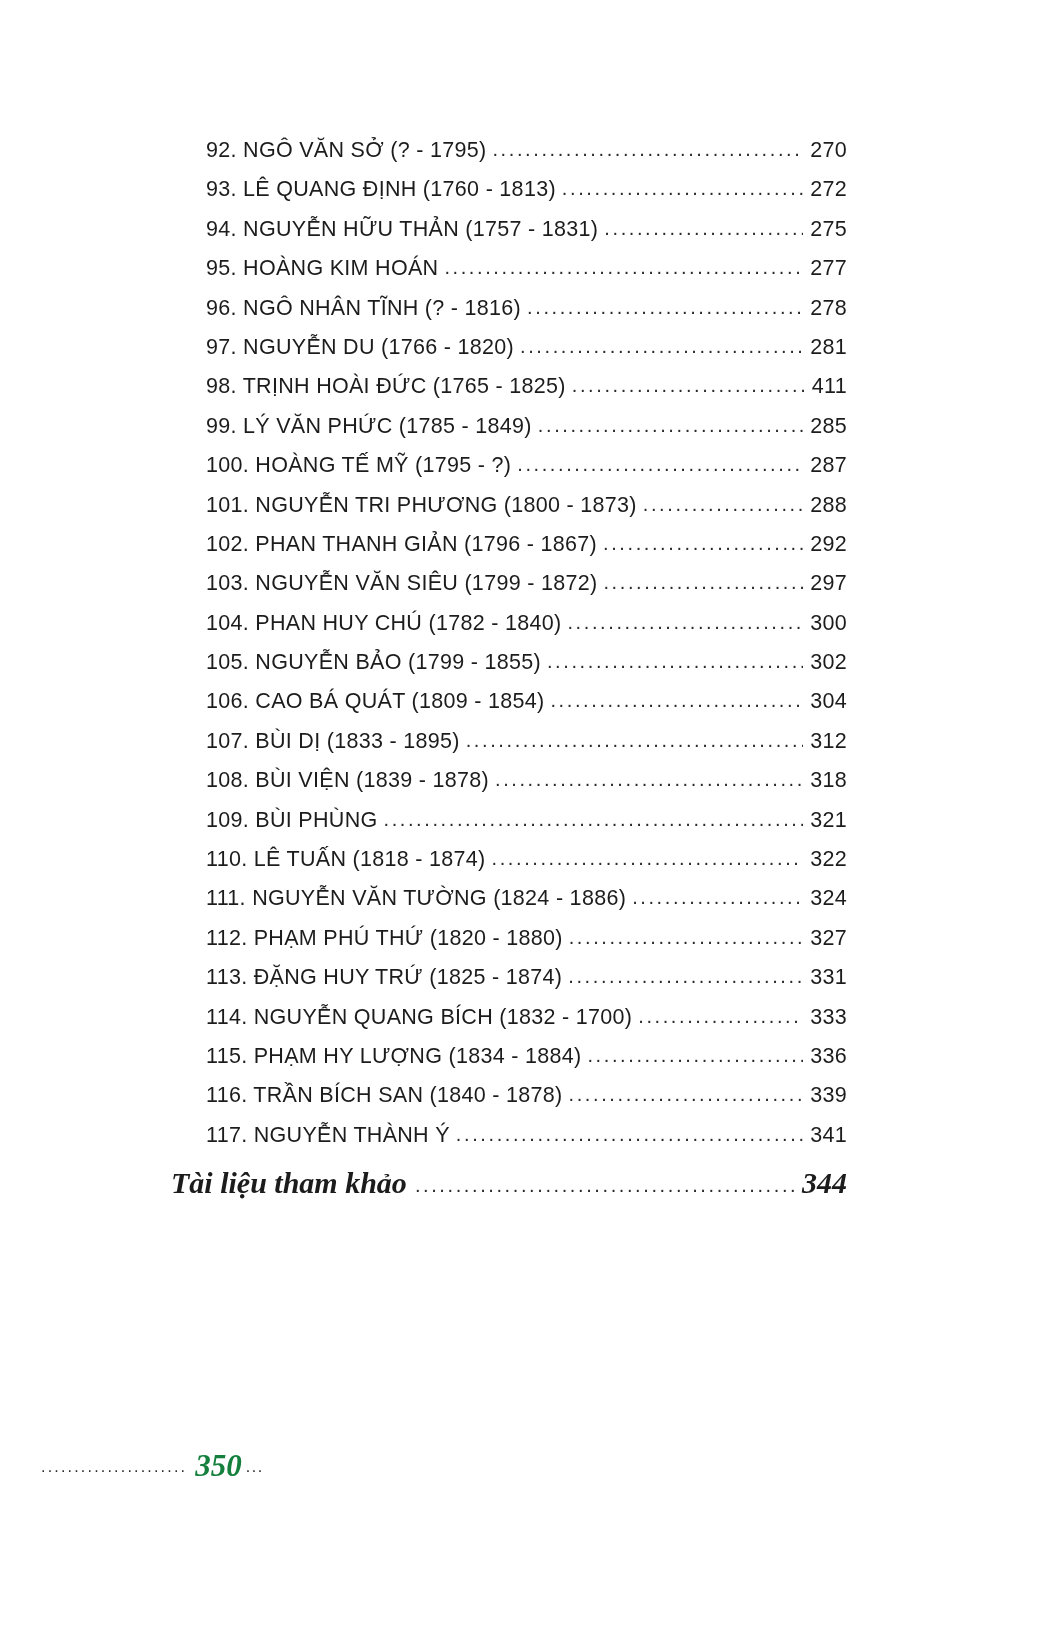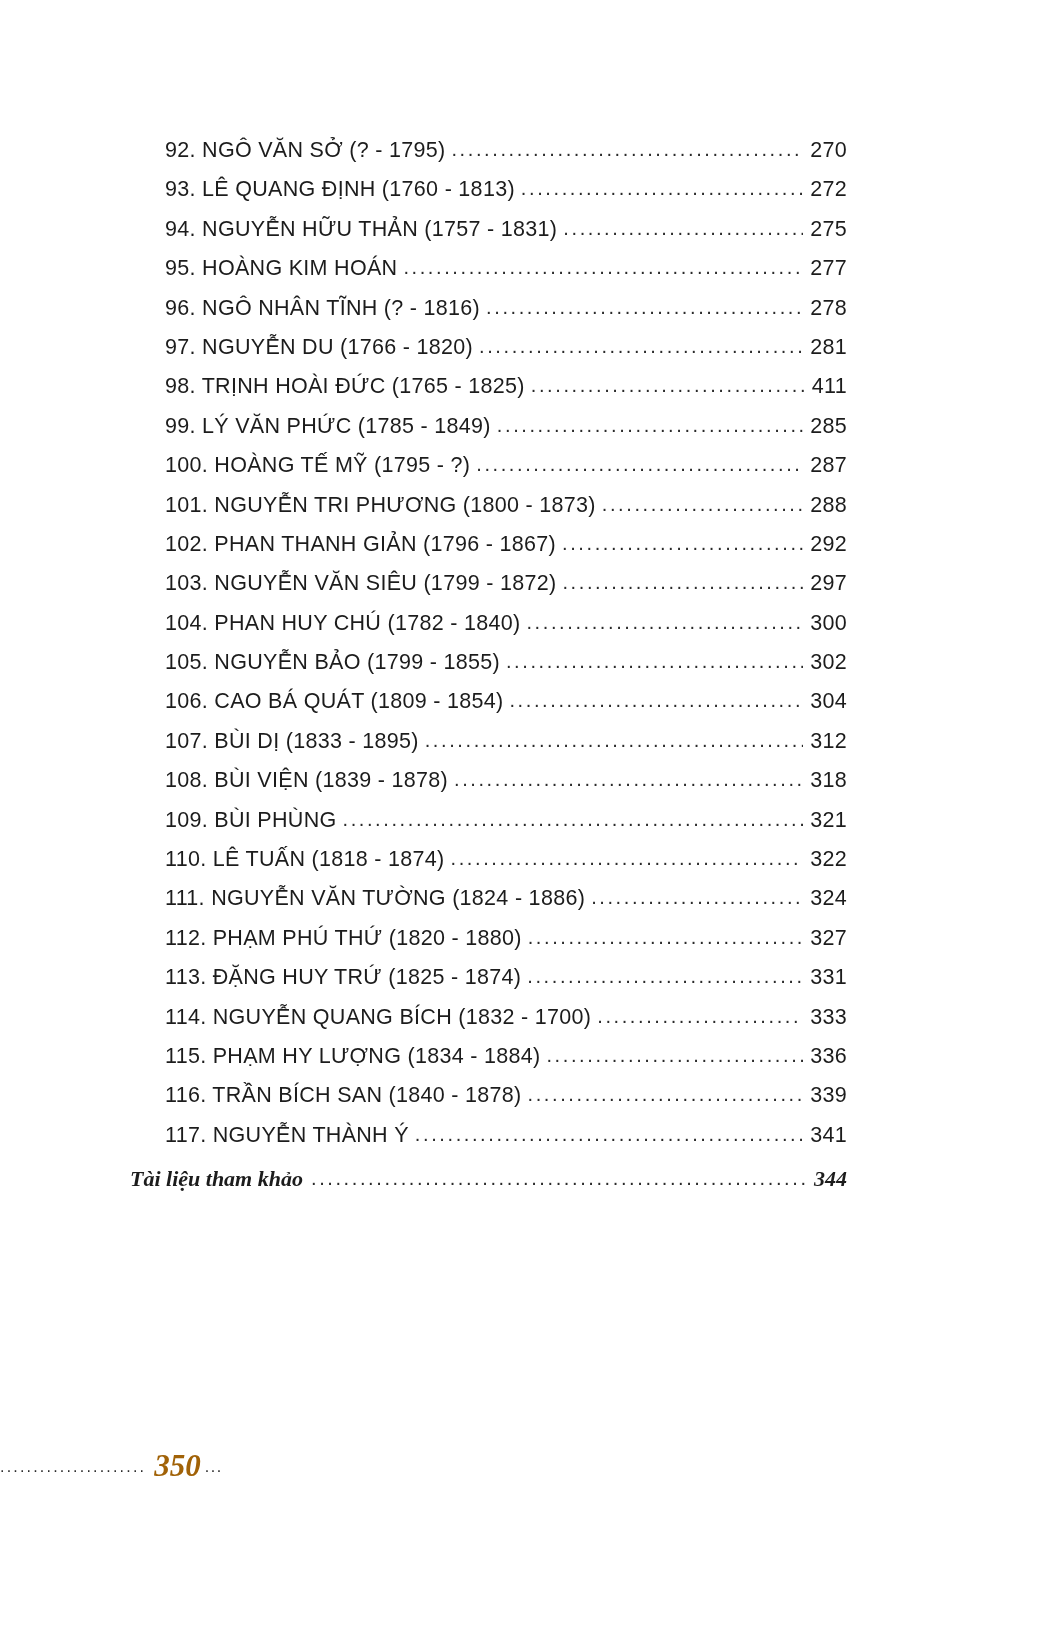--- a/index.html
+++ b/index.html
@@ -12,20 +12,21 @@
     height: 1646px;
     position: relative;
     overflow: hidden;
     font-family: "Liberation Sans", sans-serif;
     color: #1c1c1c;
   }
   .page {
     position: absolute;
     inset: 0;
     background: #ffffff;
+    margin-left: 41px;
   }
   .toc {
     position: absolute;
     left: 165px;
     right: 193px;
     top: 138px;
   }
   .toc-row {
     display: flex;
     align-items: baseline;
@@ -63,21 +64,21 @@
   .ref-row {
     position: absolute;
     left: 130px;
     right: 193px;
     top: 1166px;
     display: flex;
     align-items: baseline;
     font-family: "Liberation Serif", serif;
     font-style: italic;
     font-weight: bold;
-    font-size: 22px;
+    font-size: 30px;
     white-space: nowrap;
   }
   .ref-label { flex: 0 0 auto; padding-right: 8px; }
   .ref-page  { flex: 0 0 auto; padding-left: 8px; text-align: center; }
   .footer {
     position: absolute;
     left: 0;
     top: 1448px;
     display: flex;
     align-items: baseline;
@@ -89,21 +90,21 @@
     color: #2a2a2a;
     position: relative;
     top: -4px;
   }
   .footer-page {
     font-family: "Liberation Serif", serif;
     font-style: italic;
     font-weight: bold;
     font-size: 31px;
     padding: 0 4px 0 8px;
-    color: #a16207;
+    color: #15803d;
   }
   .footer-dots-right {
     font-size: 16px;
     letter-spacing: 1.6px;
     color: #2a2a2a;
     position: relative;
     top: -4px;
   }
 </style>
 </head>

